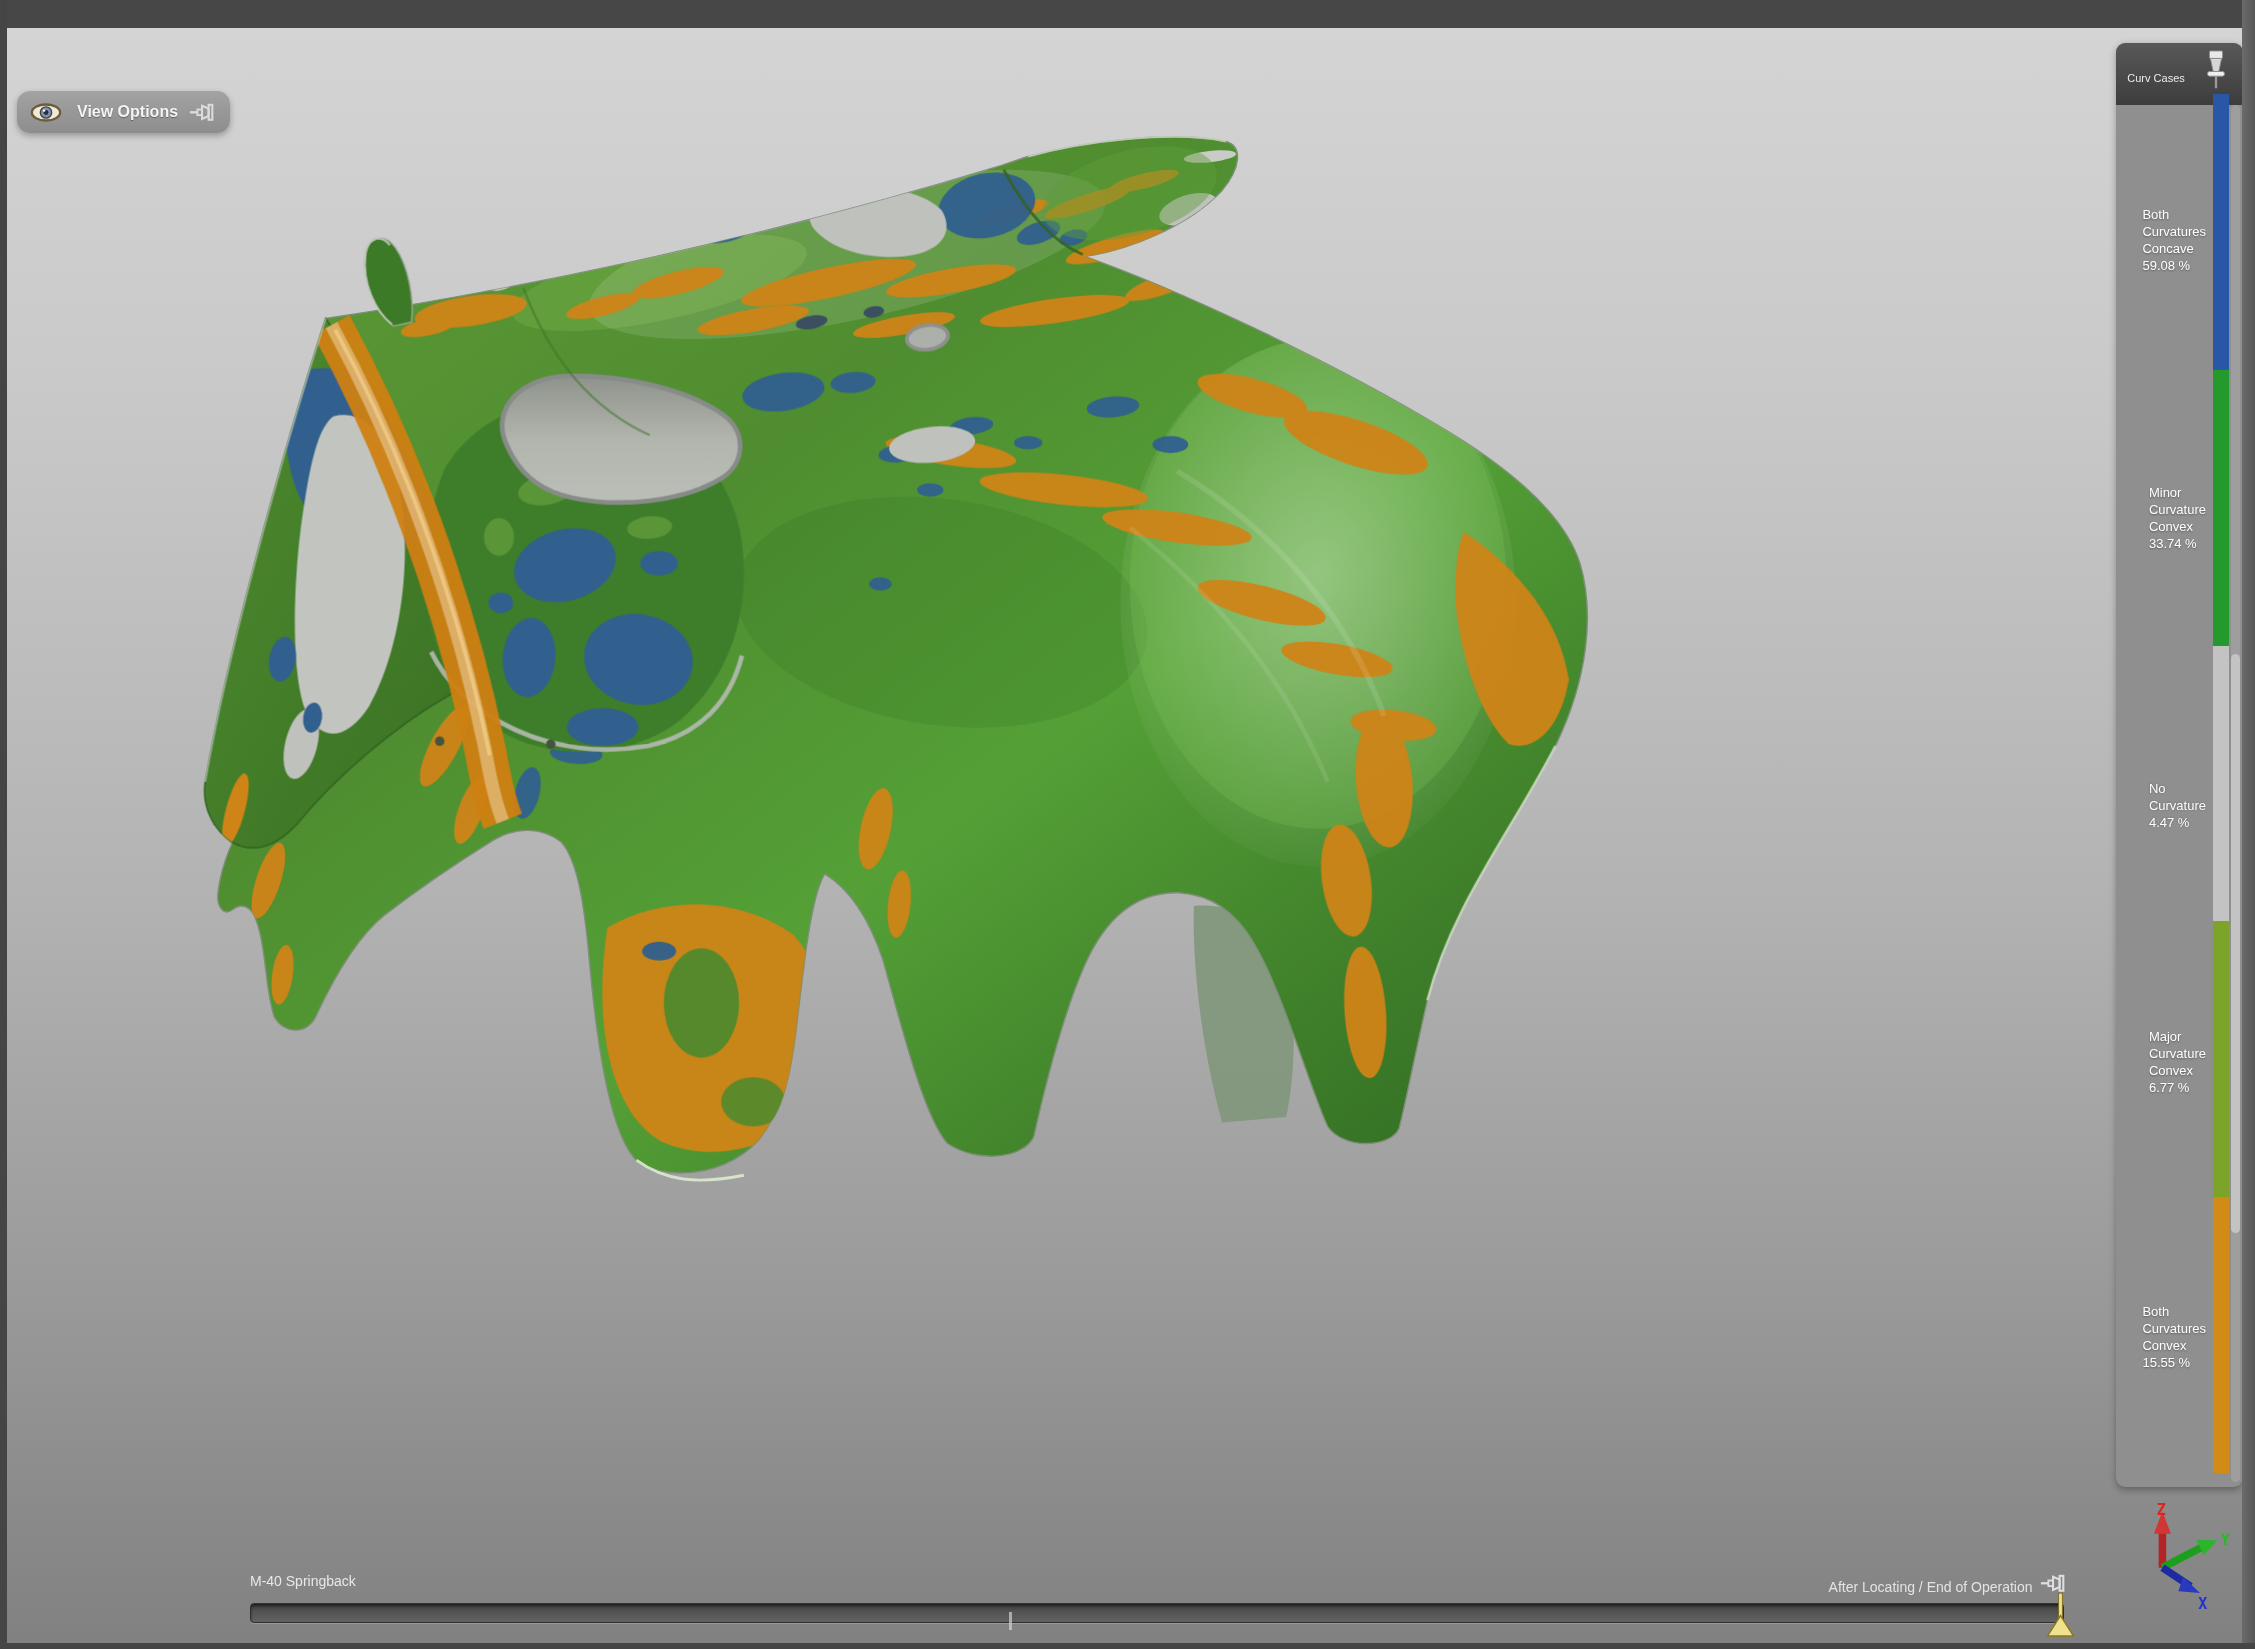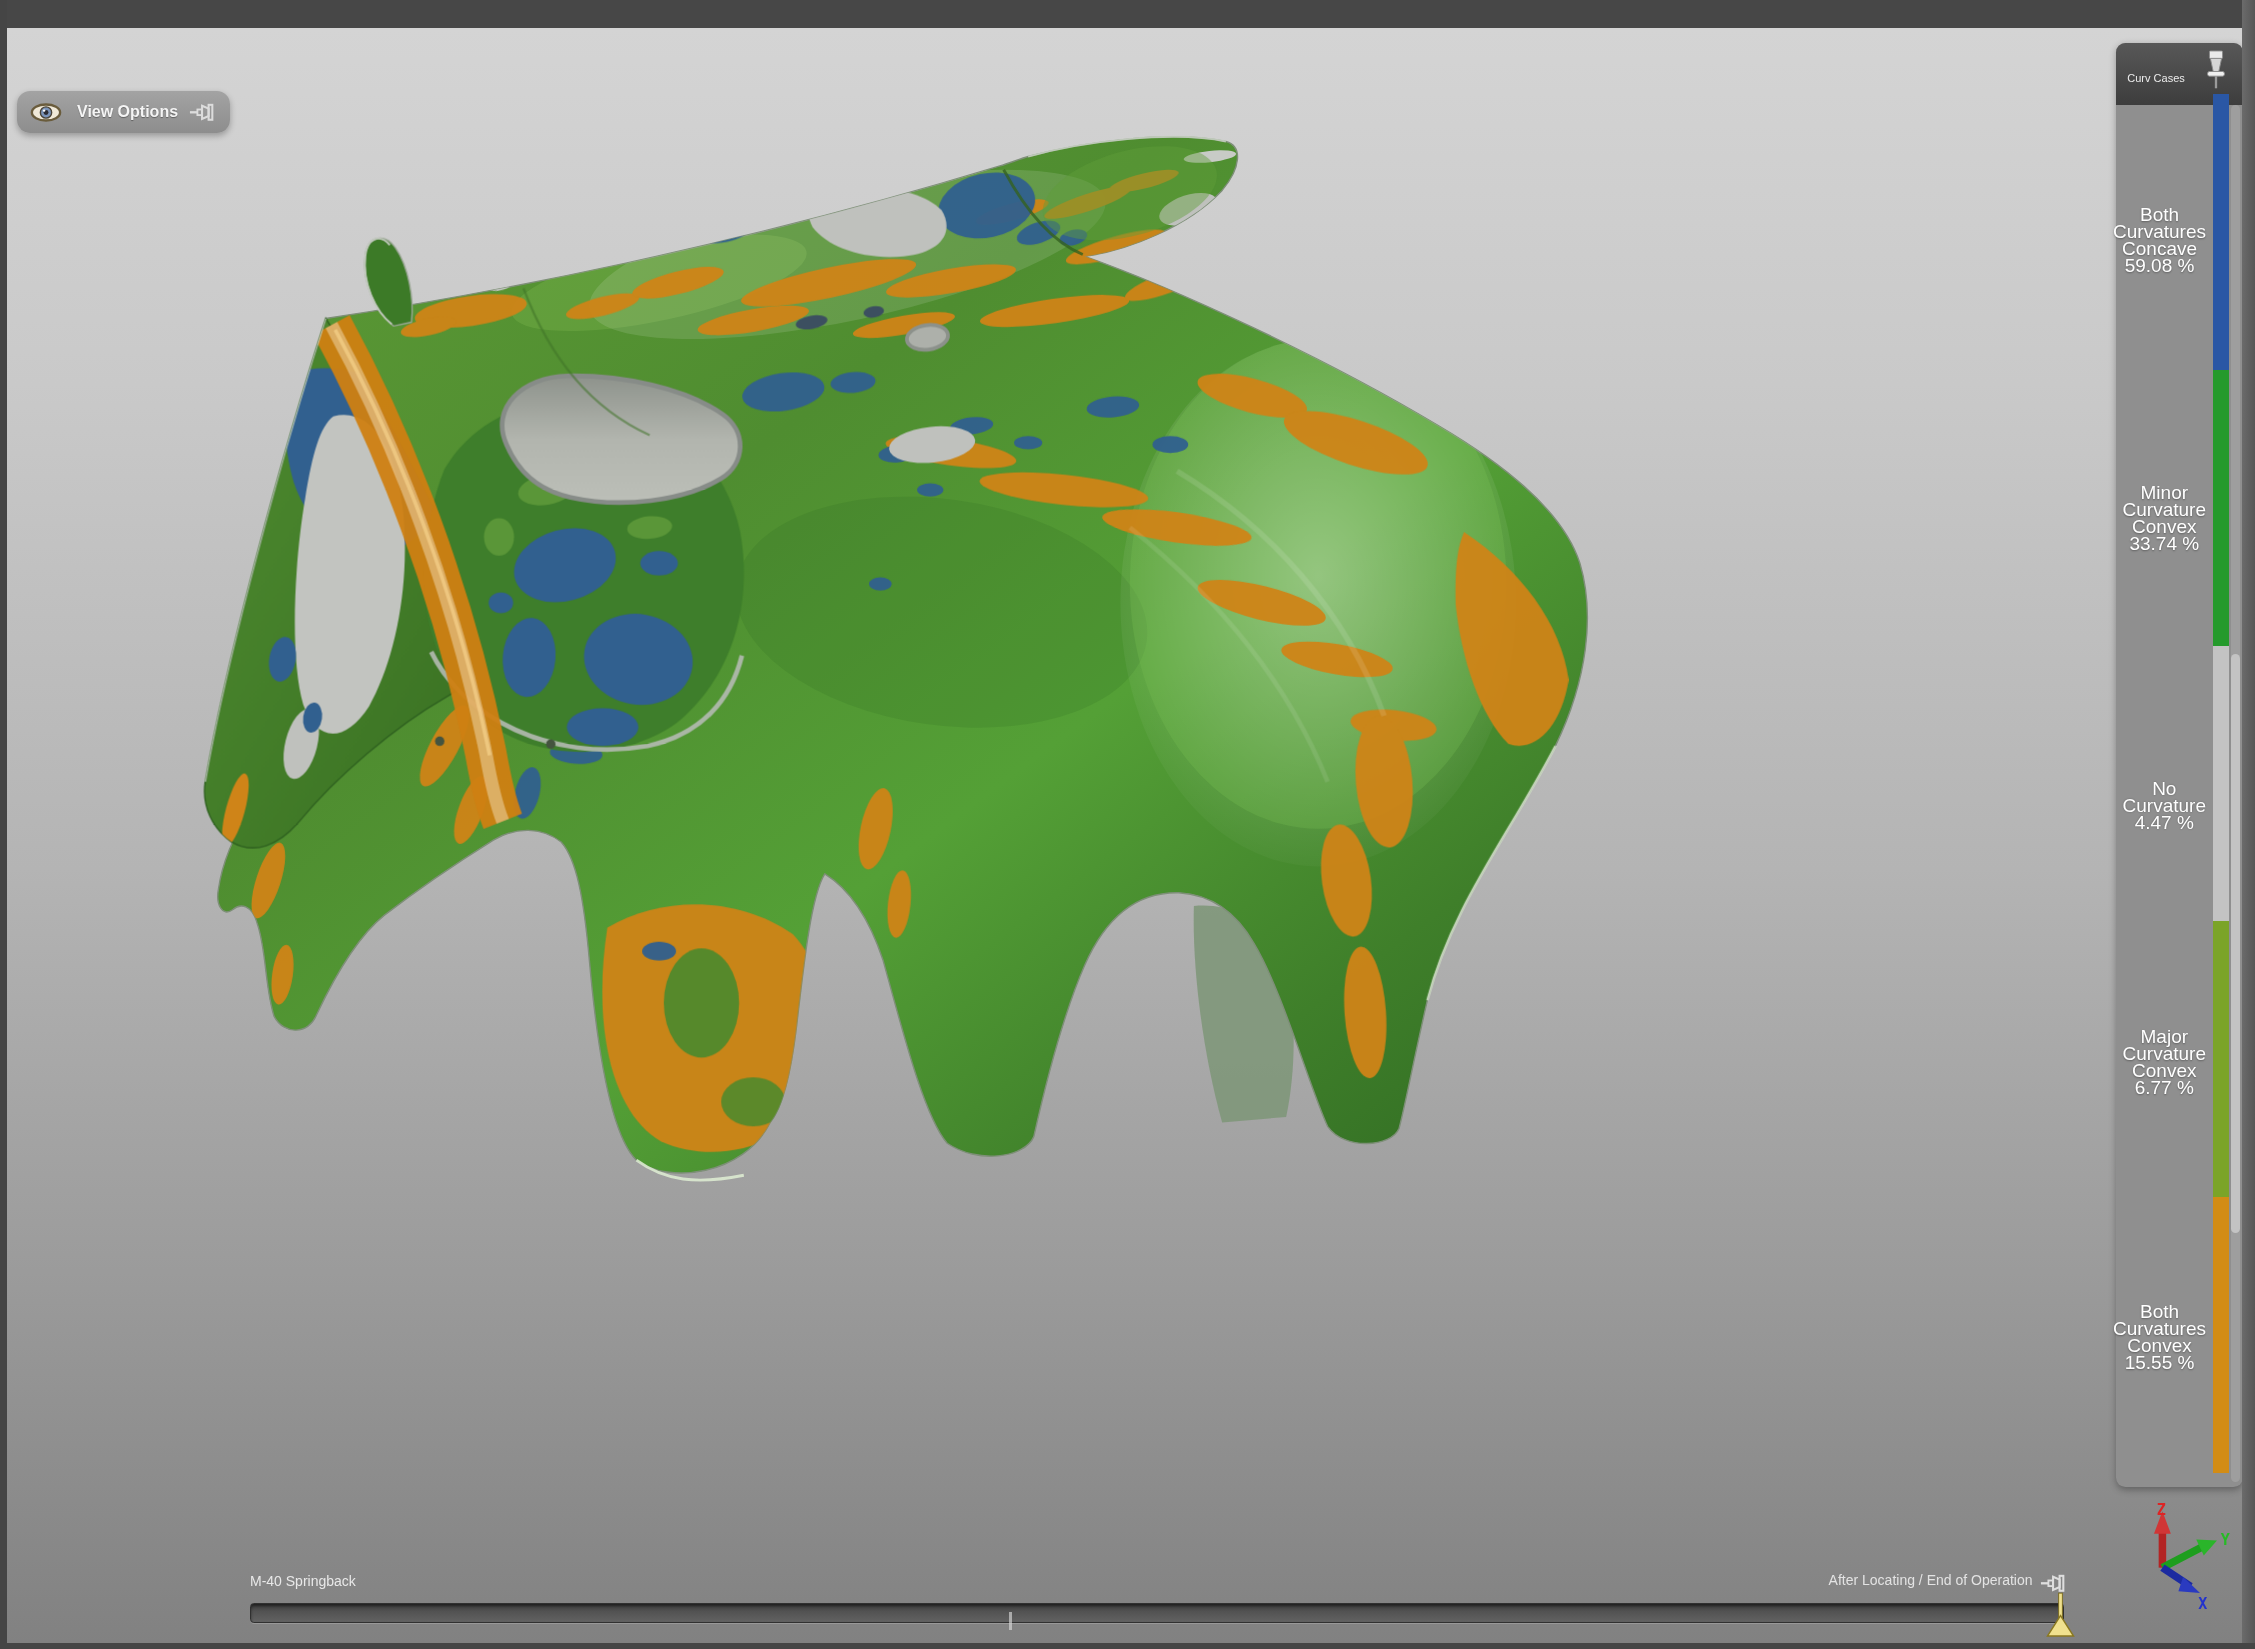--- a/index.html
+++ b/index.html
@@ -37,25 +37,25 @@
   .panel{position:absolute;left:2116px;top:43px;width:127px;height:1444px;background:#8f8f8f;
     border-radius:9.4px;box-shadow:0 2.8px 7.5px rgba(0,0,0,.3);z-index:5;}
   .panel-header{position:absolute;left:0;top:0;width:100%;height:62px;
     background:linear-gradient(180deg,#585858,#3d3d3d);border-radius:9.4px 9.4px 0 0;}
   .panel-title{position:absolute;left:11.3px;bottom:21px;font-size:11px;color:#ececec;}
   .panel-pushpin{position:absolute;right:13px;top:5.6px;}
   .colorbar{position:absolute;right:14px;top:51px;width:16px;height:1379px;display:flex;flex-direction:column;}
   .bar-seg{flex:1 1 0;}
   .scroll-track{position:absolute;right:2.8px;top:62px;width:9.4px;height:1377px;background:#9e9e9e;border-radius:4.7px;}
   .scroll-thumb{position:absolute;left:0;top:549px;width:9.4px;height:579px;background:#c3c3c3;border-radius:4.7px;}
-  .legend-entry{position:absolute;right:37px;transform:translateY(-50%);text-align:center;
-    color:#ffffff;font-size:19px;line-height:17px;text-shadow:0 0.9px 1.9px rgba(0,0,0,.35);white-space:nowrap;}
+  .legend-entry{position:absolute;right:37px;transform:translateY(-50%);text-align:left;
+    color:#ffffff;font-size:13px;line-height:17px;text-shadow:0 0.9px 1.9px rgba(0,0,0,.35);white-space:nowrap;}
   
   .stage-label{position:absolute;left:250px;top:1573px;font-size:14px;color:#e8e8e8;z-index:5;}
-  .pos-wrap{position:absolute;right:187px;top:1572px;display:flex;align-items:flex-start;z-index:5;}
+  .pos-wrap{position:absolute;right:187px;top:1572px;display:flex;align-items:flex-end;z-index:5;}
   .pos-label{font-size:14px;color:#e3e3e3;margin-right:7.5px;}
   .slider-track{position:absolute;left:250px;top:1603px;width:1814px;height:20px;z-index:4;
     background:linear-gradient(180deg,#3a3a3a,#525252 40%,#626262);
     border:0.9px solid #303030;border-radius:3.8px;
     box-shadow:inset 0 1.9px 2.8px rgba(0,0,0,.45),0 0.9px 0 rgba(255,255,255,.18);cursor:pointer;}
   .slider-tick{position:absolute;left:1009px;top:1612px;width:2.8px;height:18px;background:#d8d8d8;opacity:.65;z-index:5;}
   .slider-marker{position:absolute;left:2040px;top:1591px;z-index:6;cursor:grab;}
   .triad{position:absolute;left:2136px;top:1500px;z-index:5;}
   .triad text{font-family:"DejaVu Sans Mono",monospace;font-size:16px;font-weight:bold;}
 </style>

